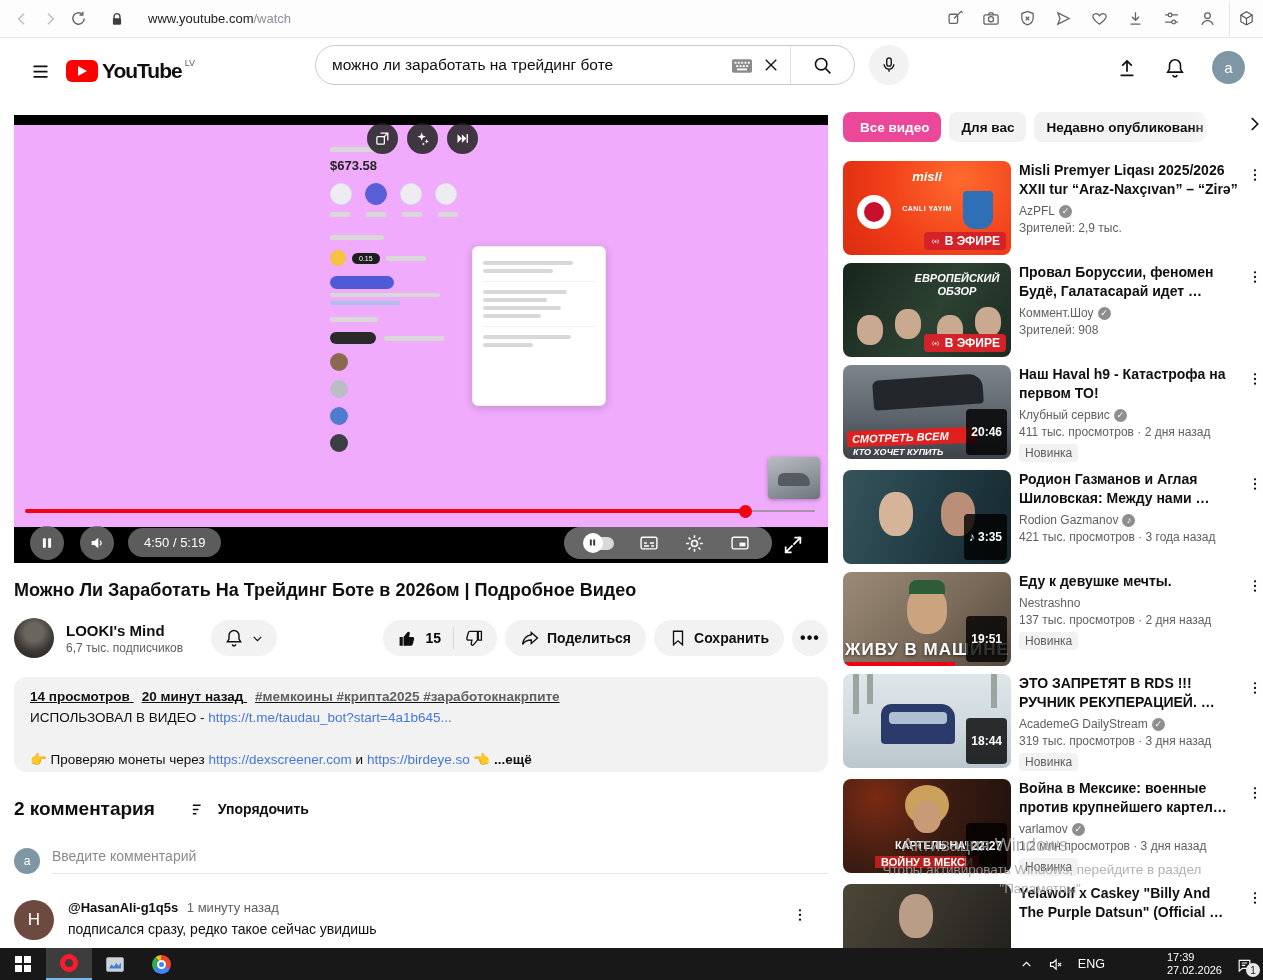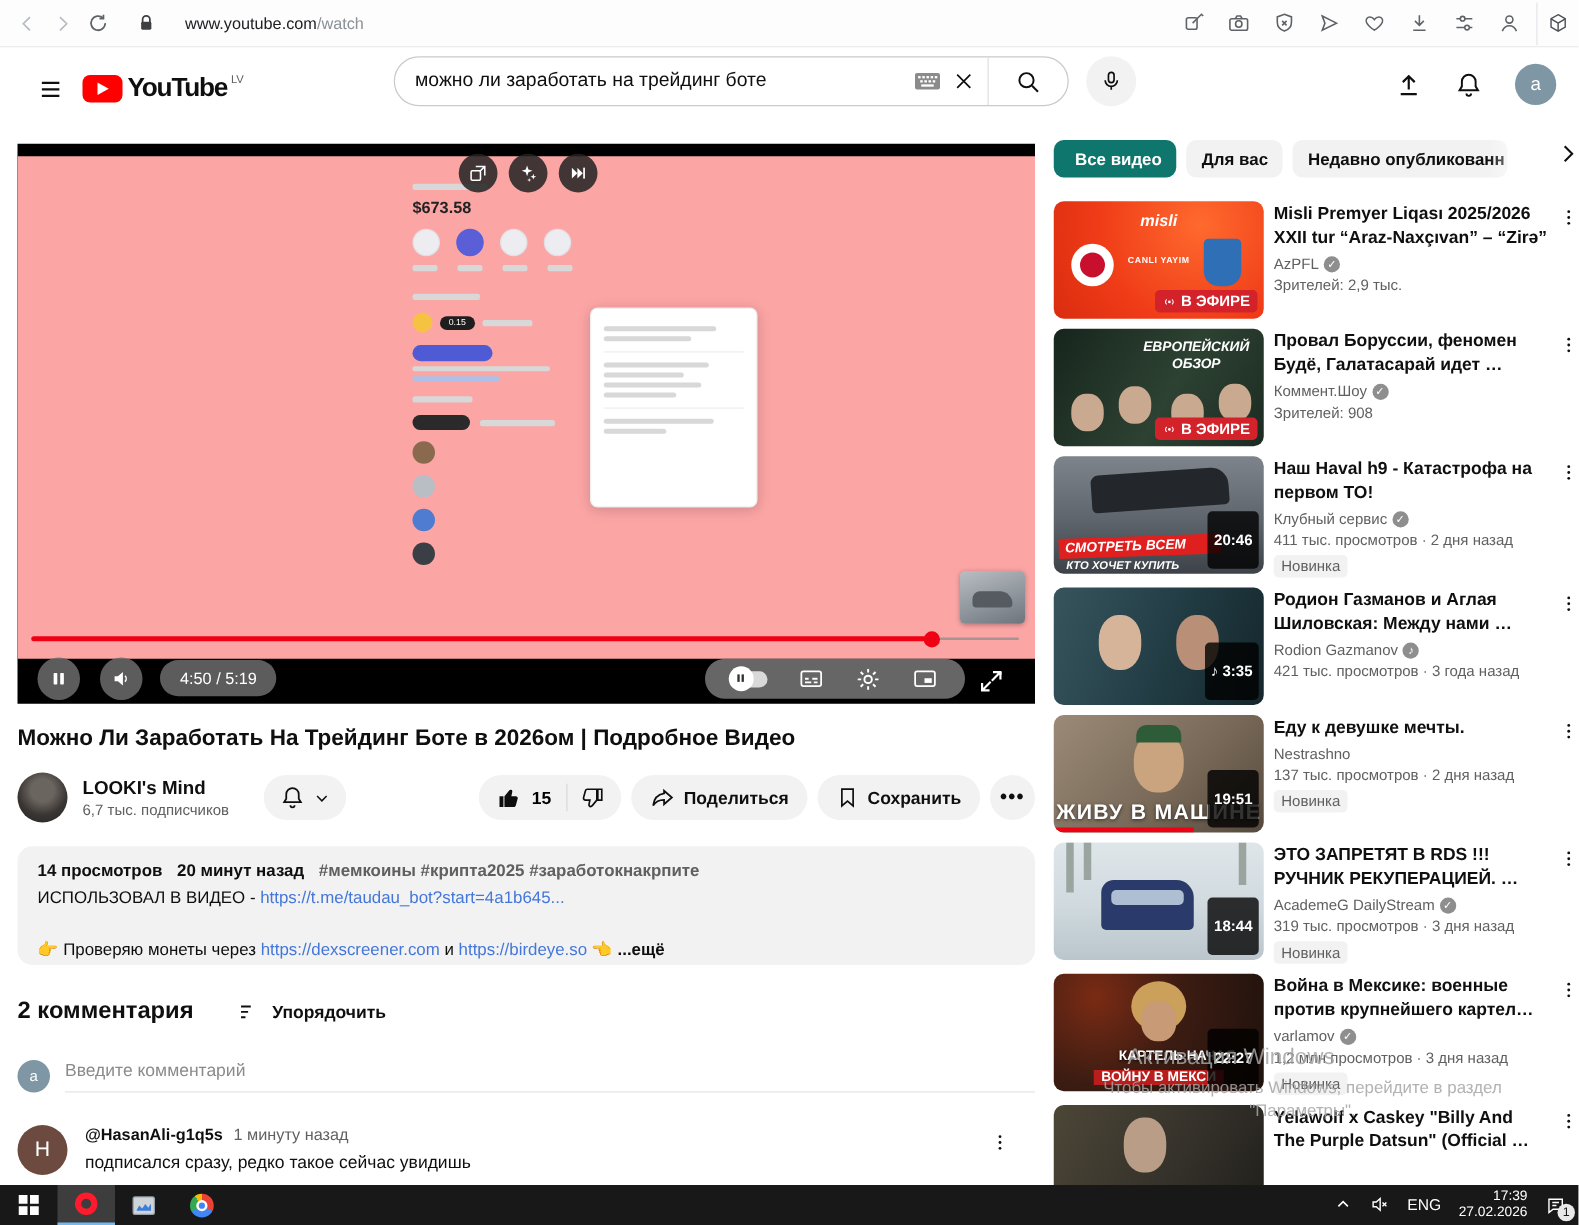--- a/index.html
+++ b/index.html
@@ -35,21 +35,21 @@
   #search-input { flex:1; border:none; outline:none; font-size:15.5px; color:#0f0f0f; padding:0 0 0 16px; background:transparent; font-family:inherit; }
   .search-tail { display:flex; align-items:center; gap:10px; padding-right:10px; }
   #search-btn { width:64px; height:40px; border-left:1px solid #e0e0e0; display:flex; align-items:center; justify-content:center; color:#0f0f0f; }
   #mic-btn { width:40px; height:40px; border-radius:50%; background:#f2f2f2; margin-left:14px; display:flex; align-items:center; justify-content:center; color:#0f0f0f; }
   #header-right { position:absolute; right:18px; top:13px; display:flex; align-items:center; gap:26px; }
   #avatar { width:33px; height:33px; border-radius:50%; background:#7f97a4; color:#fff; font-size:15px;
     display:flex; align-items:center; justify-content:center; }
 
   
   #player { position:absolute; left:14px; top:115px; width:814px; height:448px; background:#000; border-radius:0; overflow:hidden; }
-  #video-content { position:absolute; left:0; right:0; top:10px; bottom:36px; background:#fca5a5; overflow:hidden; }
+  #video-content { position:absolute; left:0; right:0; top:10px; bottom:36px; background:#f0abfc; overflow:hidden; }
   .fv-col { position:absolute; left:316px; top:18px; width:180px; }
   .bar { background:#d8d8d8; border-radius:2px; height:5px; margin:4px 0; }
   .fv-balance { font-size:13px; font-weight:bold; color:#222; margin:6px 0 2px; }
   .fv-circles { display:flex; gap:13px; margin:10px 0 3px; }
   .fv-circles .c { width:22px; height:22px; border-radius:50%; background:#ececf1; border:1px solid #e0e0e6; }
   .fv-circles .c.active { background:#5a5fd8; border-color:#5a5fd8; }
   .row-token { display:flex; align-items:center; gap:6px; margin:10px 0; }
   .dot { border-radius:50%; }
   .pill-dark { background:#1e1e1e; color:#fff; font-size:7px; border-radius:7px; padding:2px 7px; }
   .fv-bluepill { width:64px; height:13px; border-radius:7px; background:#4f5bd5; margin:8px 0 4px; }
@@ -98,21 +98,21 @@
   #actions { position:absolute; right:0; top:3px; display:flex; align-items:center; gap:8px; }
   #like-pill { display:flex; align-items:center; height:36px; background:#f2f2f2; border-radius:18px; }
   #like-half { display:flex; align-items:center; gap:8px; padding:0 12px 0 15px; font-size:14px; font-weight:bold; }
   #like-pill .sep { width:1px; height:22px; background:#d9d9d9; }
   #dislike-half { padding:0 14px 0 10px; display:flex; align-items:center; }
   .round-btn { width:36px; height:36px; border-radius:50%; background:#f2f2f2; display:flex; align-items:center; justify-content:center; font-weight:bold; color:#0f0f0f; letter-spacing:1px; }
 
   
   #description { position:absolute; left:14px; top:677px; width:814px; height:95px; background:#f2f2f2; border-radius:12px;
     padding:12px 16px; font-size:13.5px; color:#0f0f0f; }
-  #desc-line1 { font-weight:bold; }
+  #desc-line1 { font-weight:bold;text-decoration:underline; }
   #desc-line1 .tags { color:#606060; margin-left:8px; }
   #desc-line1 .age { margin-left:8px; }
   #desc-line2 { margin-top:6px; }
   a.lnk { color:#4477d9; text-decoration:none; }
   #desc-line3 { margin-top:26px; }
   #desc-line3 .more { font-weight:bold; color:#0f0f0f; }
 
   
   #comments-head { position:absolute; left:14px; top:798px; display:flex; align-items:center; gap:34px; }
   #comments-count { font-size:19px; font-weight:bold; color:#0f0f0f; }
@@ -125,21 +125,21 @@
   #c1-head { font-size:13px; font-weight:bold; color:#0f0f0f; }
   #c1-head .age { font-weight:normal; color:#606060; margin-left:5px; }
   #c1-text { font-size:14px; color:#0f0f0f; margin-top:6px; }
   #c1-kebab { position:absolute; right:20px; top:5px; color:#0f0f0f; }
 
   
   #sidebar { position:absolute; left:843px; top:112px; width:420px; }
   #chips { display:flex; gap:8px; align-items:center; position:relative; }
   .chip { height:30px; border-radius:8px; background:#f2f2f2; color:#0f0f0f; font-size:13.5px; font-weight:bold;
     display:flex; align-items:center; padding:0 12px; white-space:nowrap; }
-  .chip.active { background:#0f766e; color:#fff;padding-left:17px; }
+  .chip.active { background:#ec4899; color:#fff;padding-left:17px; }
   .chip.clip { max-width:172px; overflow:hidden; }
   #chips-fade { position:absolute; right:22px; top:0; width:50px; height:30px; background:linear-gradient(90deg,rgba(255,255,255,0),#fff 70%); }
   #chips-more { position:absolute; right:0; top:2px; color:#0f0f0f; }
   #vid-list { margin-top:19px; display:flex; flex-direction:column; gap:8px; }
   .vitem { display:flex; gap:8px; position:relative; }
   .vthumb { width:168px; height:94px; border-radius:8px; position:relative; overflow:hidden; flex:none; }
   .vinfo { flex:1; padding-right:24px; }
   .vtitle { font-size:14px; font-weight:bold; color:#0f0f0f; line-height:19px; max-height:38px; overflow:hidden; }
   .vchan { font-size:12px; color:#606060; margin-top:5px; display:flex; align-items:center; gap:4px; }
   .vmeta { font-size:12px; color:#606060; margin-top:3px; }
@@ -198,21 +198,21 @@
   .tb-slot.active { background:#3d3d3d; border-bottom:2px solid #76b9ed; }
   #win-logo { display:grid; grid-template-columns:7px 7px; grid-gap:1.5px; }
   #win-logo span { width:7px; height:7px; background:#fff; }
   #opera-logo { width:18px; height:18px; border-radius:50%; border:5px solid #ff1b2d; }
   #taskmgr { width:18px; height:15px; background:#cfd4d9; border:1px solid #9aa0a6; border-radius:2px; position:relative; }
   #taskmgr:after { content:""; position:absolute; left:2px; bottom:2px; width:12px; height:6px; background:#3d7edb; clip-path:polygon(0 100%,20% 30%,40% 70%,60% 10%,80% 60%,100% 0,100% 100%); }
   #chrome-logo { width:19px; height:19px; border-radius:50%;
     background:conic-gradient(#ea4335 0 33%, #4285f4 33% 66%, #34a853 66% 90%, #fbbc05 90% 100%); position:relative; }
   #chrome-logo:after { content:""; position:absolute; inset:5px; border-radius:50%; background:#4285f4; border:2px solid #fff; }
   #tray { margin-left:auto; display:flex; align-items:center; gap:14px; color:#fff; padding-right:10px; }
-  #tray .clock { font-size:11px; text-align:right; line-height:13px; }
+  #tray .clock { font-size:11px; text-align:left; line-height:13px;margin-left:48px; }
   #notif { position:relative; }
   #notif .badge { position:absolute; right:-7px; bottom:-4px; width:14px; height:14px; border-radius:50%; background:#e8e8e8; color:#1a1a1a; font-size:10px; display:flex; align-items:center; justify-content:center; }
 </style>
 </head>
 <body>
 
 <div id="screen">
 
   <div id="browser-bar">
     <span class="nav-btn dim" style="margin-left:8px">

